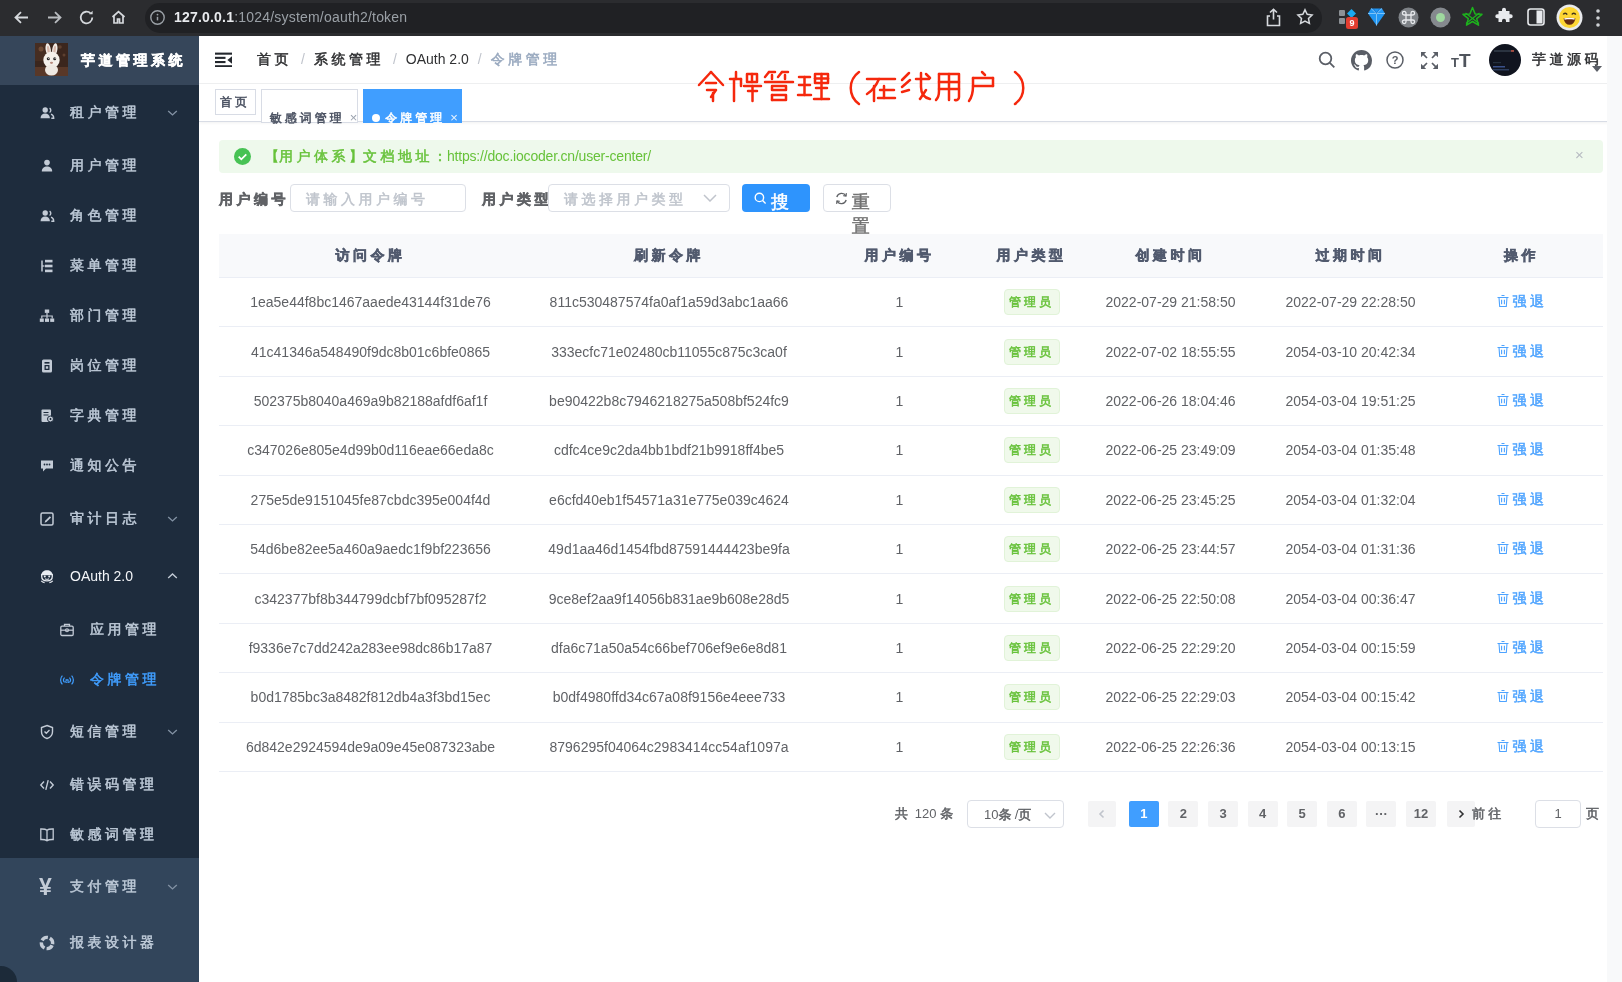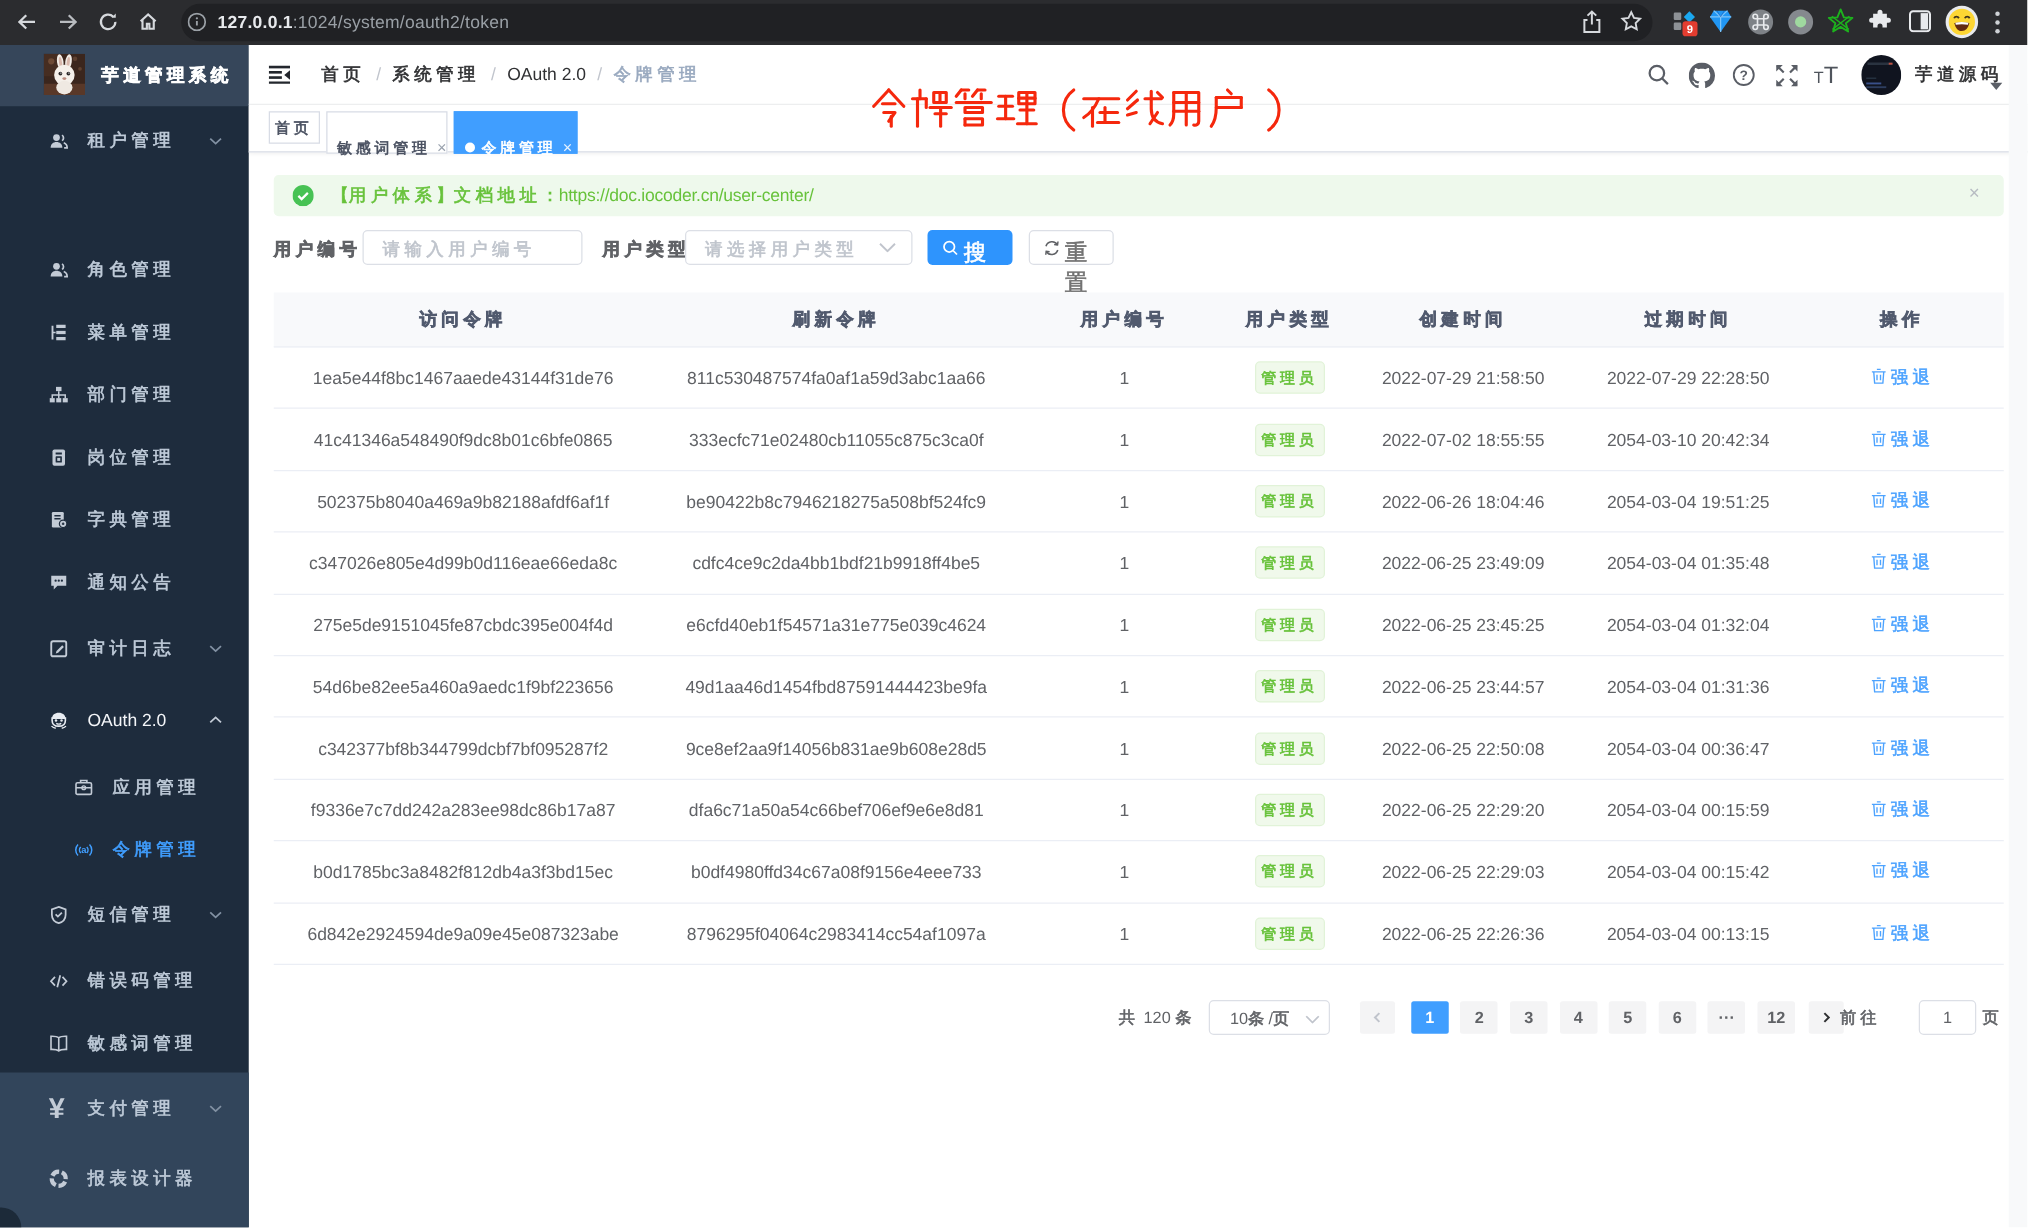--- a/index.html
+++ b/index.html
@@ -170,20 +170,29 @@
           <path d="M10.6 3.1a2.6 2.6 0 0 1 0 4.4M12 9.2c1.7.6 2.7 2 2.7 4h-2.4" stroke="#c3cbd6" stroke-width="1.4" fill="none"></path>
         </svg>
       </span>
     <span class="txt"><span class="c">租户管理</span></span>
     <span class="chev">
         <svg width="11" height="7" viewBox="0 0 11 7">
           <path d="M1.2 1.4l4.3 4 4.3-4" stroke="#8291a3" stroke-width="1.4" fill="none"></path>
         </svg>
       </span>
   </div>
+  <div class="mi" style="top:105px;">
+    <span class="ico">
+        <svg width="16" height="16" viewBox="0 0 16 16">
+          <circle cx="8" cy="4.6" r="2.8" fill="#c3cbd6"></circle>
+          <path d="M2.8 13.4c0-3 2.3-4.8 5.2-4.8s5.2 1.8 5.2 4.8z" fill="#c3cbd6"></path>
+        </svg>
+      </span>
+    <span class="txt"><span class="c">用户管理</span></span>
+  </div>
   <div class="mi" style="top:205px;">
     <span class="ico">
         <svg width="16" height="16" viewBox="0 0 16 16">
           <path d="M3 2.5v11" stroke="#c3cbd6" stroke-width="1.5"></path>
           <rect x="6" y="1.8" width="7.5" height="2.6" fill="#c3cbd6"></rect>
           <rect x="6" y="6.7" width="7.5" height="2.6" fill="#c3cbd6"></rect>
           <rect x="6" y="11.6" width="7.5" height="2.6" fill="#c3cbd6"></rect>
           <path d="M3 8h2.5" stroke="#c3cbd6" stroke-width="1.3"></path>
         </svg>
       </span>
@@ -366,21 +375,21 @@
       <text x="9" y="13" text-anchor="middle" font-size="11" font-weight="700" fill="#5a5e66" font-family="Liberation Sans">?</text>
     </svg>
   <svg class="abs" style="left:1221px;top:15px" width="19" height="19" viewBox="0 0 19 19">
       <g stroke="#5a5e66" stroke-width="1.7" fill="none">
         <path d="M7 7L1.7 1.7M12 7l5.3-5.3M7 12l-5.3 5.3M12 12l5.3 5.3"></path>
       </g>
       <g fill="#5a5e66">
         <path d="M1 6.2V1h5.2zM12.8 1H18v5.2zM1 12.8L6.2 18H1zM18 12.8V18h-5.2z"></path>
       </g>
     </svg>
-  <div class="abs" style="left:1252px;top:14px;color:#4f545c;font-weight:400;"><span style="font-size:13px">T</span><span style="font-size:19px">T</span></div>
+  <div class="abs" style="left:1252px;top:14px;color:#4f545c;font-weight:700;"><span style="font-size:13px">T</span><span style="font-size:19px">T</span></div>
   <svg class="abs" style="left:1290px;top:8px" width="32" height="32" viewBox="0 0 32 32">
       <circle cx="16" cy="16" r="16" fill="#10141f"></circle>
       <rect x="5" y="6" width="20" height="2" fill="#2a3340"></rect>
       <rect x="4" y="22" width="12" height="1.5" fill="#39508a"></rect>
       <rect x="4" y="25" width="16" height="1.5" fill="#2c3d5e"></rect>
       <rect x="22" y="6.2" width="3" height="1.5" fill="#c05040"></rect>
       <rect x="4" y="18" width="8" height="1.2" fill="#24303f"></rect>
     </svg>
   <div class="abs" style="left:1333px;top:15px;font-size:14px;color:#303133;"><span class="c">芋道源码</span></div>
   <svg class="abs" style="left:1393px;top:30px" width="10" height="6" viewBox="0 0 10 6">

